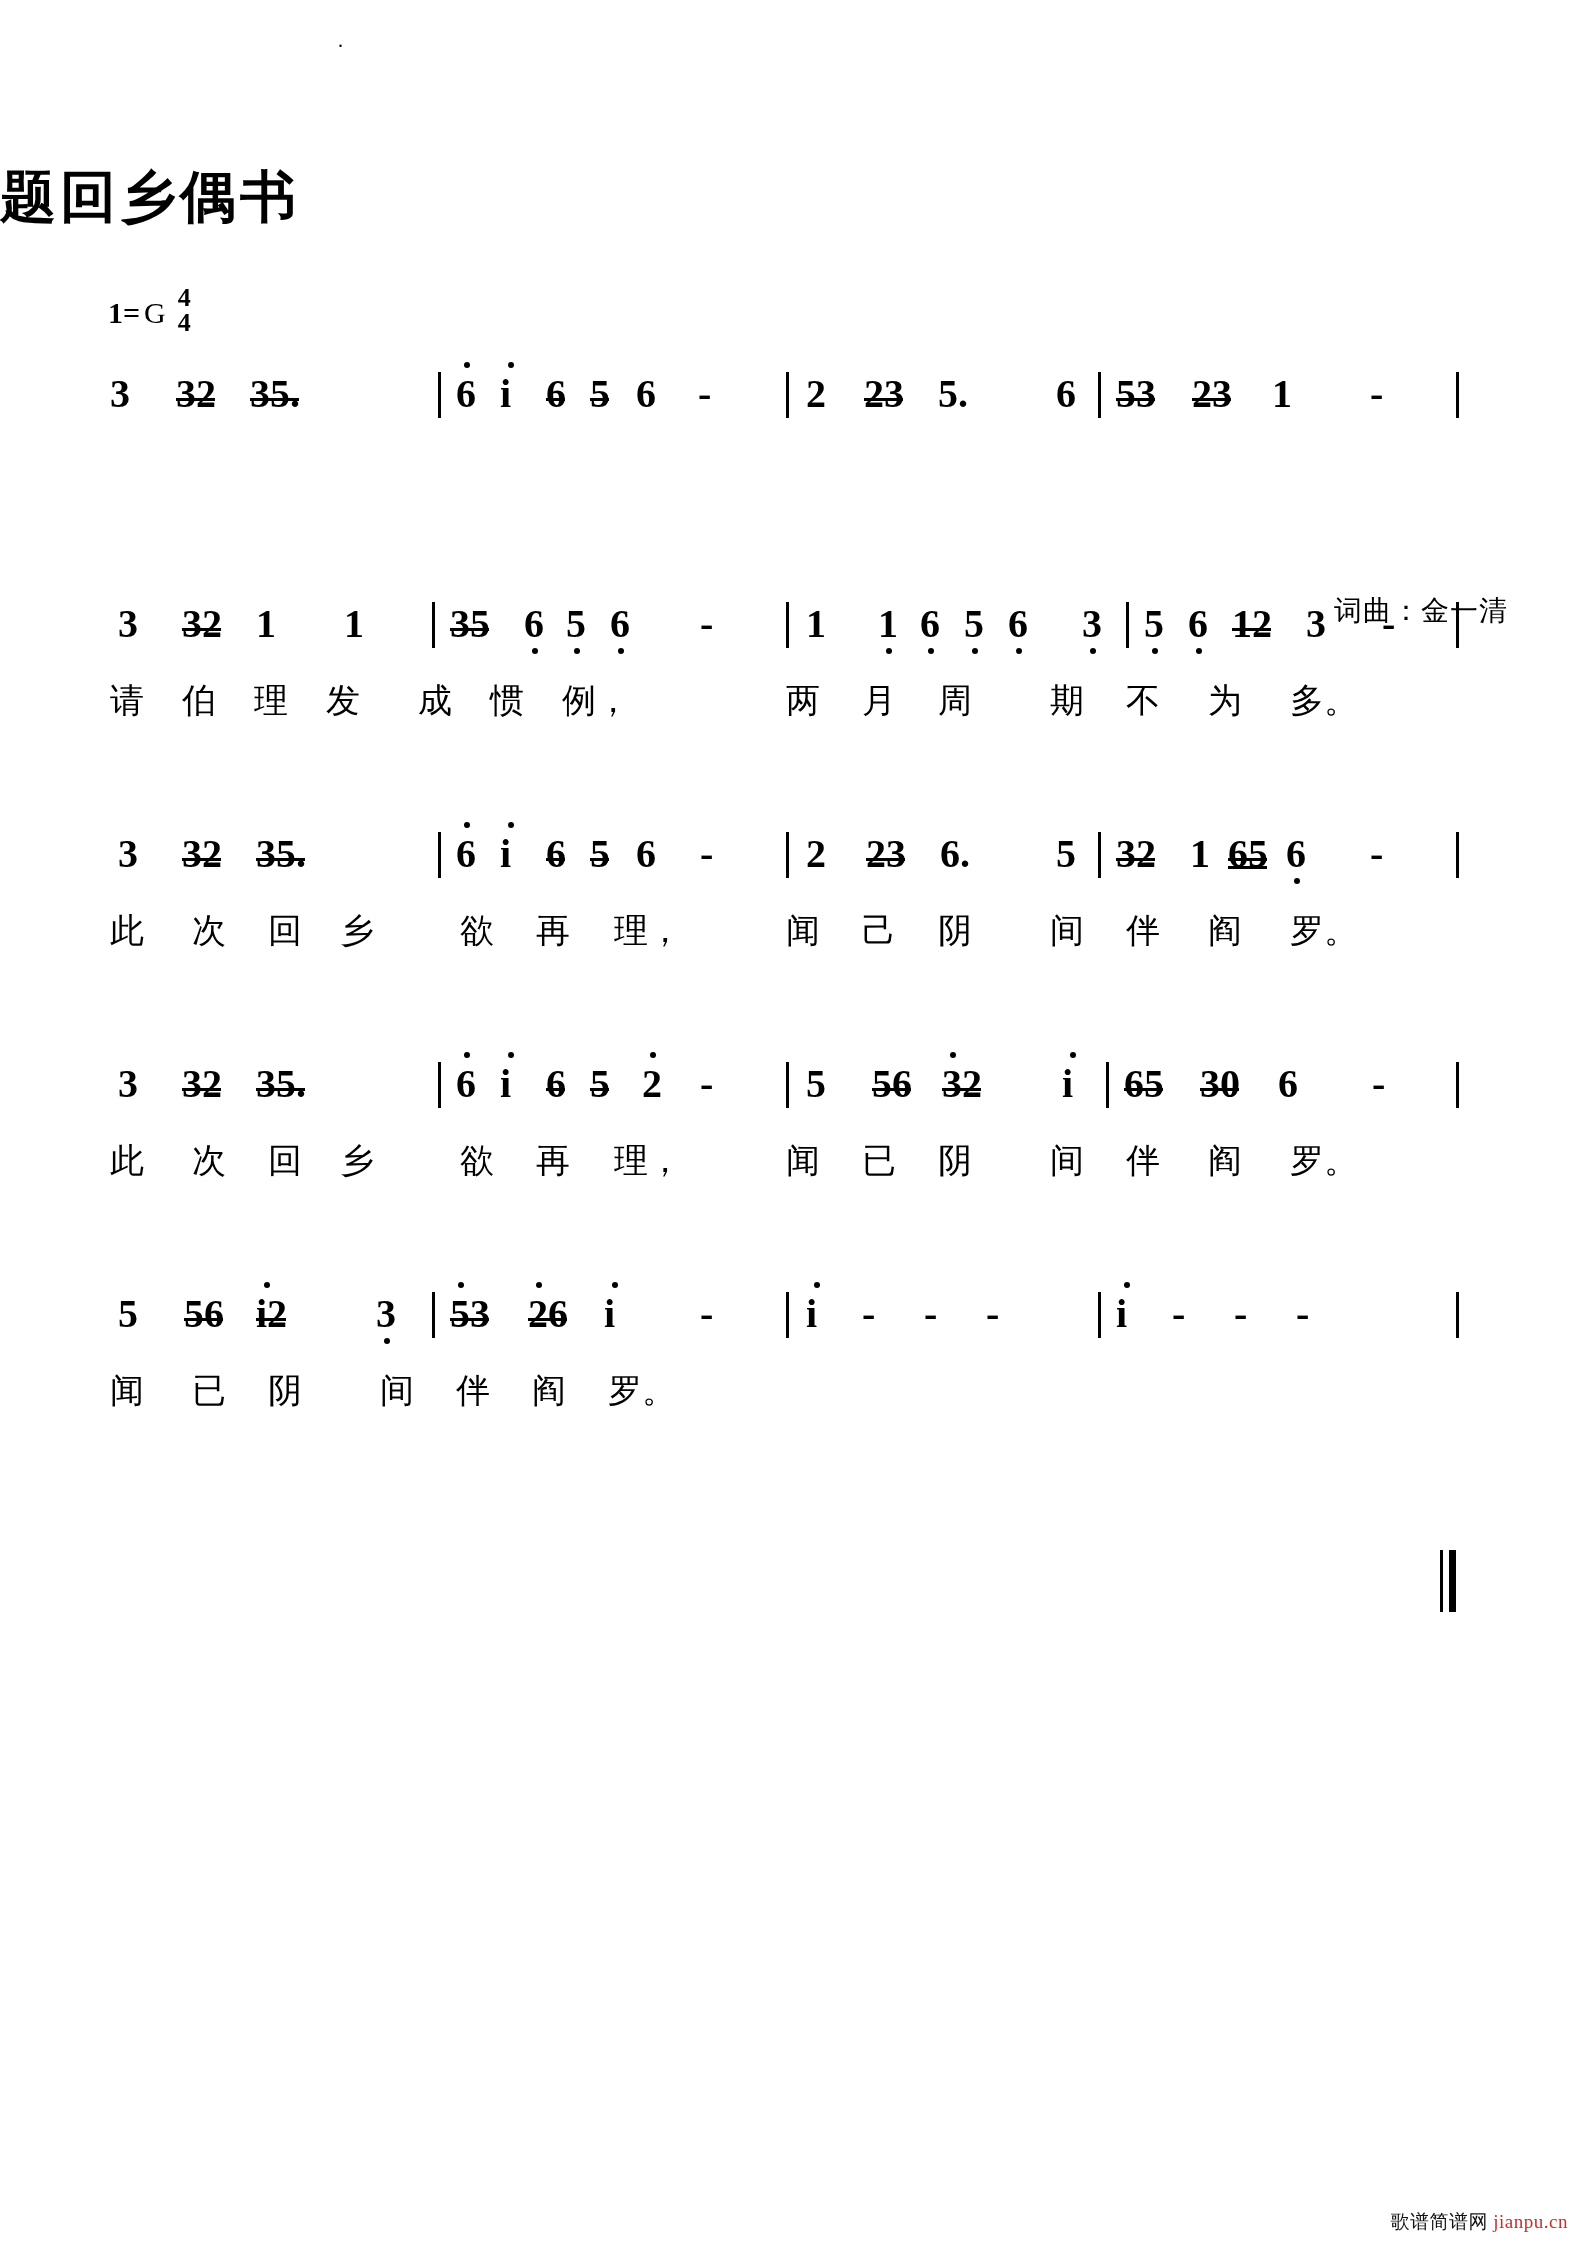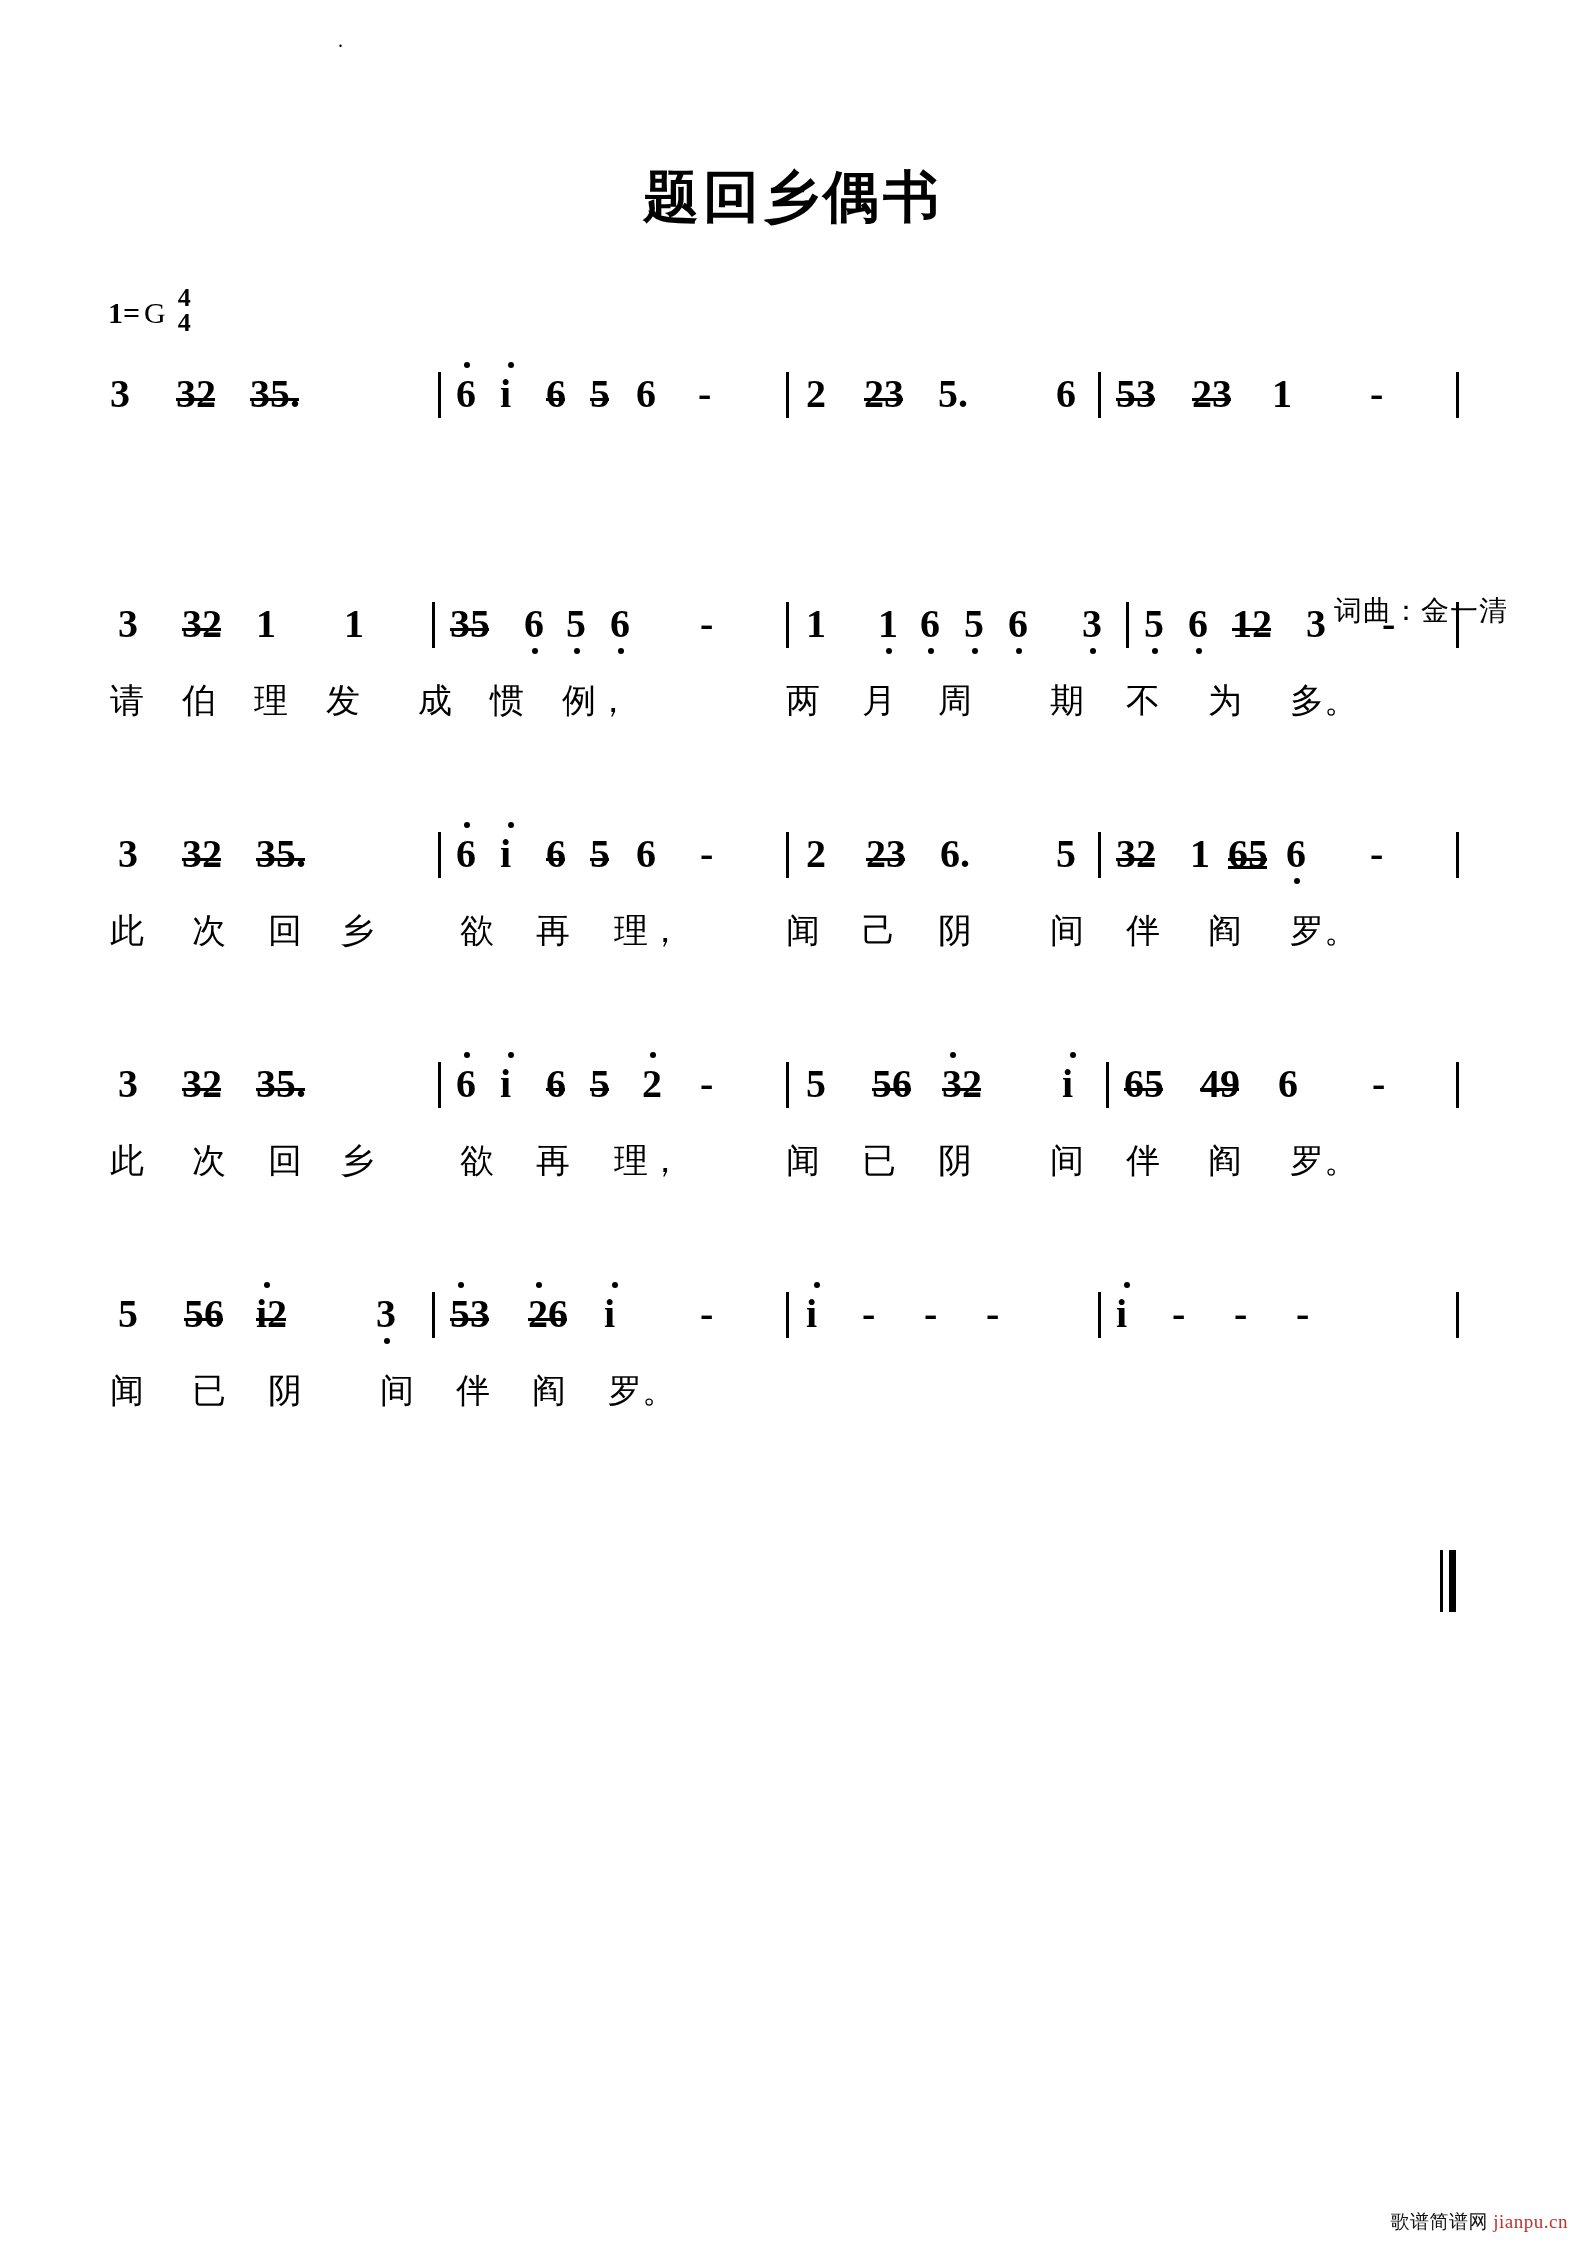--- a/index.html
+++ b/index.html
@@ -27,21 +27,21 @@
     top: 30px;
     font-size: 20px;
     line-height: 1;
     color: #000;
   }
   .title {
     position: absolute;
     top: 160px;
     left: 0;
     width: 1586px;
-    text-align: center;
+    text-align: left;
     font-size: 56px;
     font-weight: 700;
     letter-spacing: 4px;
     font-family: "Liberation Serif", serif;
   }
   .keyline {
     position: absolute;
     left: 108px;
     top: 288px;
     font-size: 30px;
@@ -317,21 +317,21 @@
           <span class="tok beam1" style="left: 590px;">5</span>
           <span class="tok" style="left: 642px; position: absolute;">2<span class="odot-up" style="left: 8px; top: -8px;"></span></span>
           <span class="tok" style="left: 700px;">-</span>
           <span class="barline" style="left: 786px;"></span>
           <span class="tok" style="left: 806px;">5</span>
           <span class="tok beam1" style="left: 872px;">56</span>
           <span class="tok beam1" style="left: 942px; position: absolute;">32<span class="odot-up" style="left: 8px; top: -8px;"></span></span>
           <span class="tok" style="left: 1062px; position: absolute;">i<span class="odot-up" style="left: 8px; top: -8px;"></span></span>
           <span class="barline" style="left: 1106px;"></span>
           <span class="tok beam1" style="left: 1124px;">65</span>
-          <span class="tok beam1" style="left: 1200px;">49</span>
+          <span class="tok beam1" style="left: 1200px;">30</span>
           <span class="tok" style="left: 1278px;">6</span>
           <span class="tok" style="left: 1372px;">-</span>
           <span class="barline" style="left: 1456px;"></span>
         </div>
         <div class="lyrics" style="top: 78px; position: absolute; left: 0px; width: 1586px;">
           <span class="lyr" style="left: 110px;">此</span>
           <span class="lyr" style="left: 192px;">次</span>
           <span class="lyr" style="left: 268px;">回</span>
           <span class="lyr" style="left: 340px;">乡</span>
           <span class="lyr" style="left: 460px;">欲</span>

